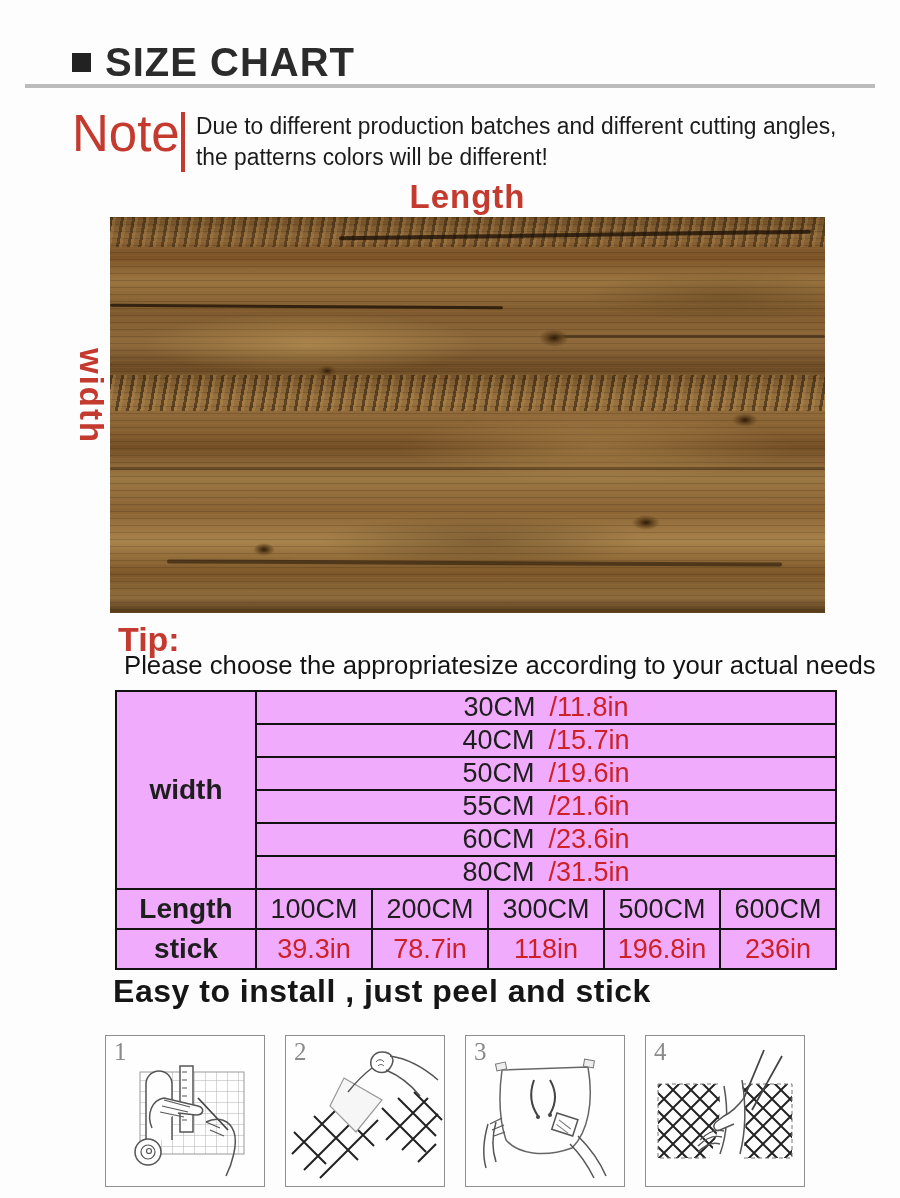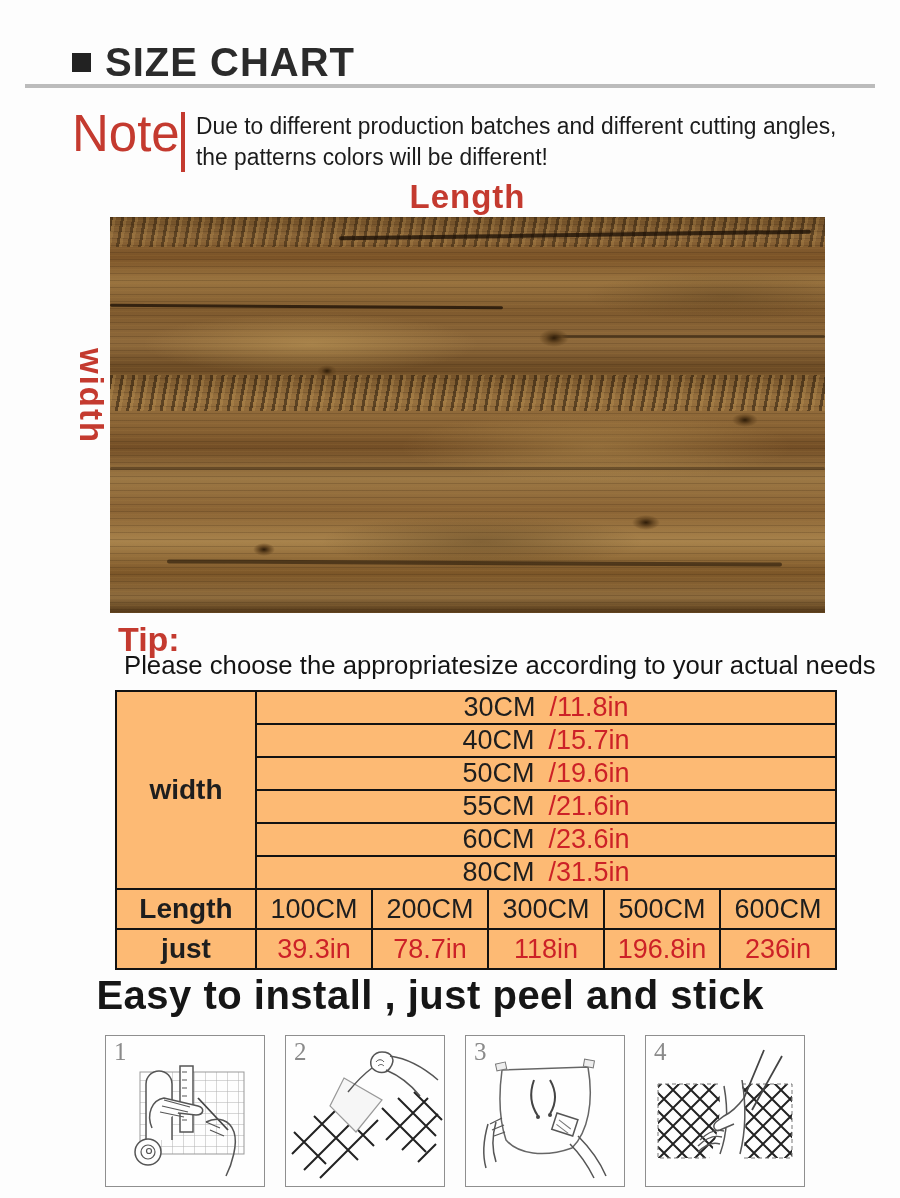--- a/index.html
+++ b/index.html
@@ -57,32 +57,32 @@
   .k5{left:73%;top:298px;width:28px;height:15px;}
 
   
   .tip-label{position:absolute;left:118px;top:620px;font-size:34px;font-weight:bold;color:#c43a2f;}
   .tip-text{position:absolute;left:124px;top:650px;font-size:26.5px;color:#141414;
             transform:scaleX(.97);transform-origin:left top;white-space:nowrap;}
 
   
   .size-table{position:absolute;left:115px;top:690px;border-collapse:collapse;table-layout:fixed;}
   .size-table td{border:2.5px solid #121212;text-align:center;vertical-align:middle;
-                 font-size:27px;padding:0;background:#fdba74;}
+                 font-size:27px;padding:0;background:#f0abfc;}
   .size-table .c0{width:138px;}
   .size-table .c{width:114px;}
   .size-table tr.w td{height:29px;}
   .size-table tr.b td{height:38px;}
   .size-table .hdr{font-weight:bold;font-size:28px;}
   .cm{margin-right:14px;}
   .red{color:#cc2127;}
 
   
-  .easy-heading{position:absolute;left:0;top:973px;width:764px;text-align:right;
-                font-size:40px;font-weight:bold;color:#161616;letter-spacing:.5px;}
+  .easy-heading{position:absolute;left:0;top:973px;width:764px;text-align:center;
+                font-size:32px;font-weight:bold;color:#161616;letter-spacing:.5px;}
   .steps{position:absolute;left:105px;top:1035px;display:flex;gap:20px;}
   .step-box{position:relative;width:160px;height:152px;background:#fefefe;
             border:1.5px solid #8f8f8f;box-sizing:border-box;}
   .step-num{position:absolute;left:8px;top:2px;font-family:"Liberation Serif", serif;
             font-size:25px;color:#8a8a8a;}
   .step-box svg{position:absolute;left:0;top:0;}
 </style>
 </head>
 <body>
 
@@ -145,21 +145,21 @@
     </tr>
     <tr class="b">
       <td class="hdr c0">Length</td>
       <td class="c">100CM</td>
       <td class="c">200CM</td>
       <td class="c">300CM</td>
       <td class="c">500CM</td>
       <td class="c">600CM</td>
     </tr>
     <tr class="b">
-      <td class="hdr c0">just</td>
+      <td class="hdr c0">stick</td>
       <td class="c red">39.3in</td>
       <td class="c red">78.7in</td>
       <td class="c red">118in</td>
       <td class="c red">196.8in</td>
       <td class="c red">236in</td>
     </tr>
   </tbody>
     </table>
 
   <div class="easy-heading">Easy to install , just peel and stick</div>

